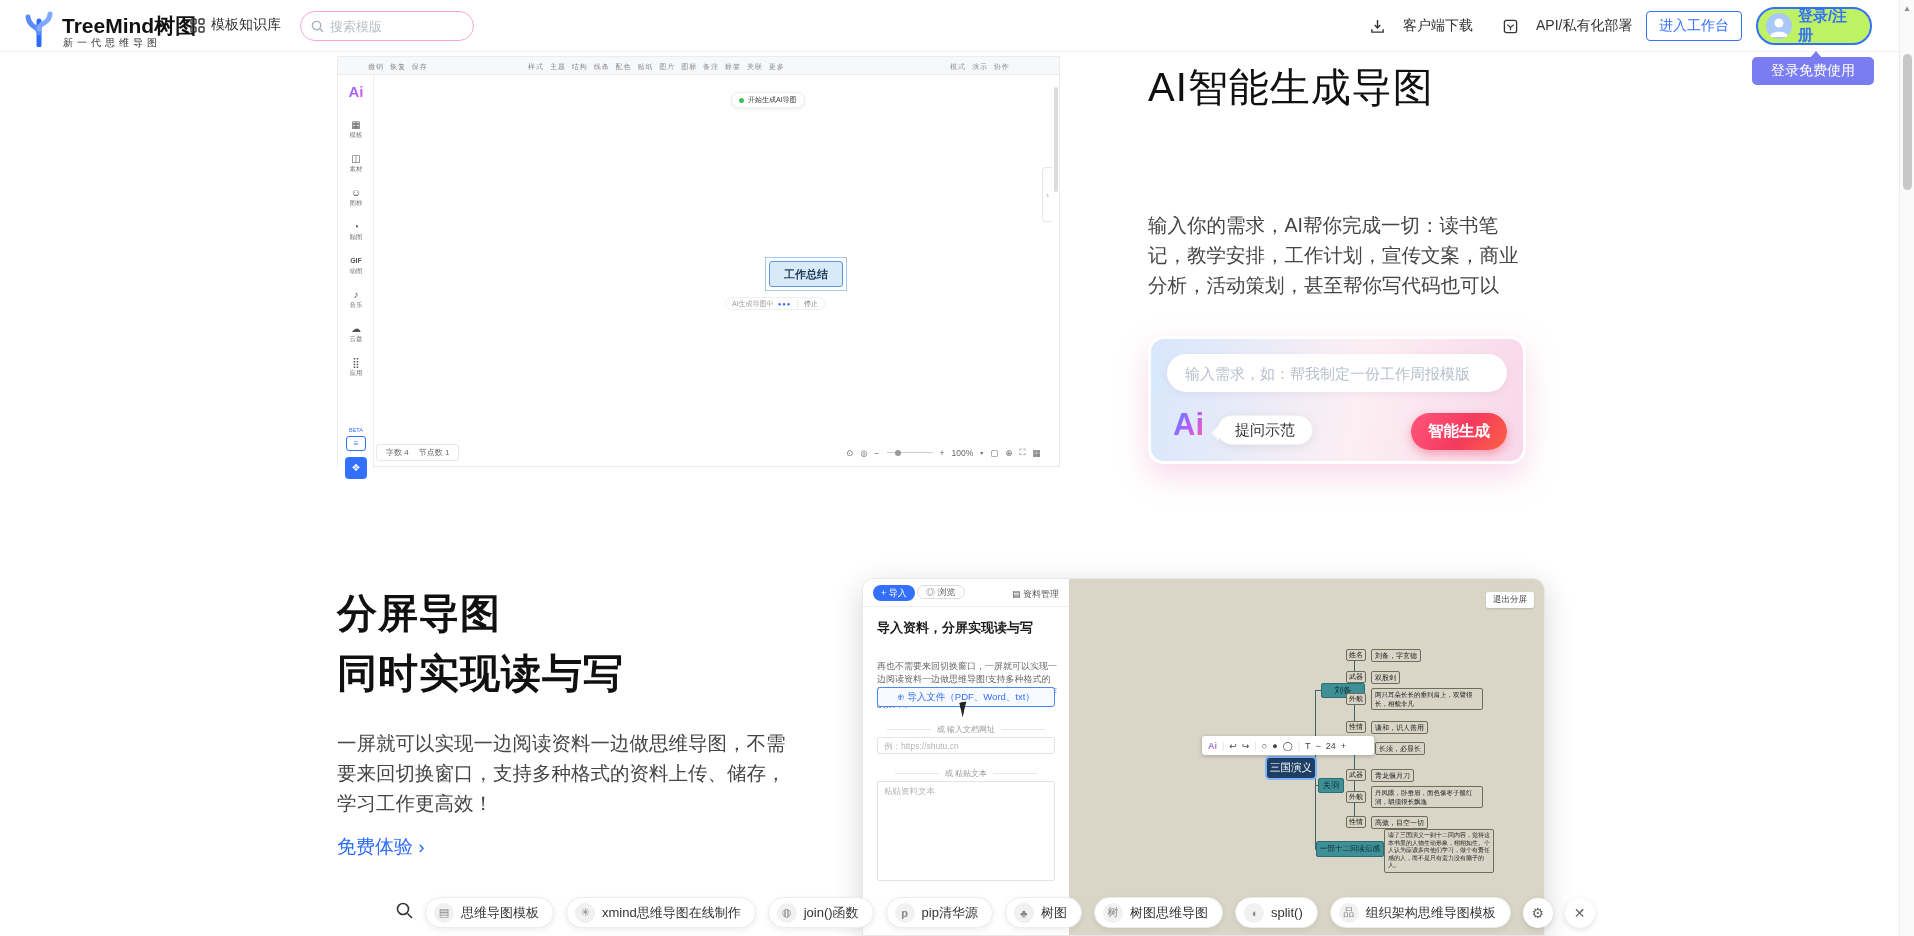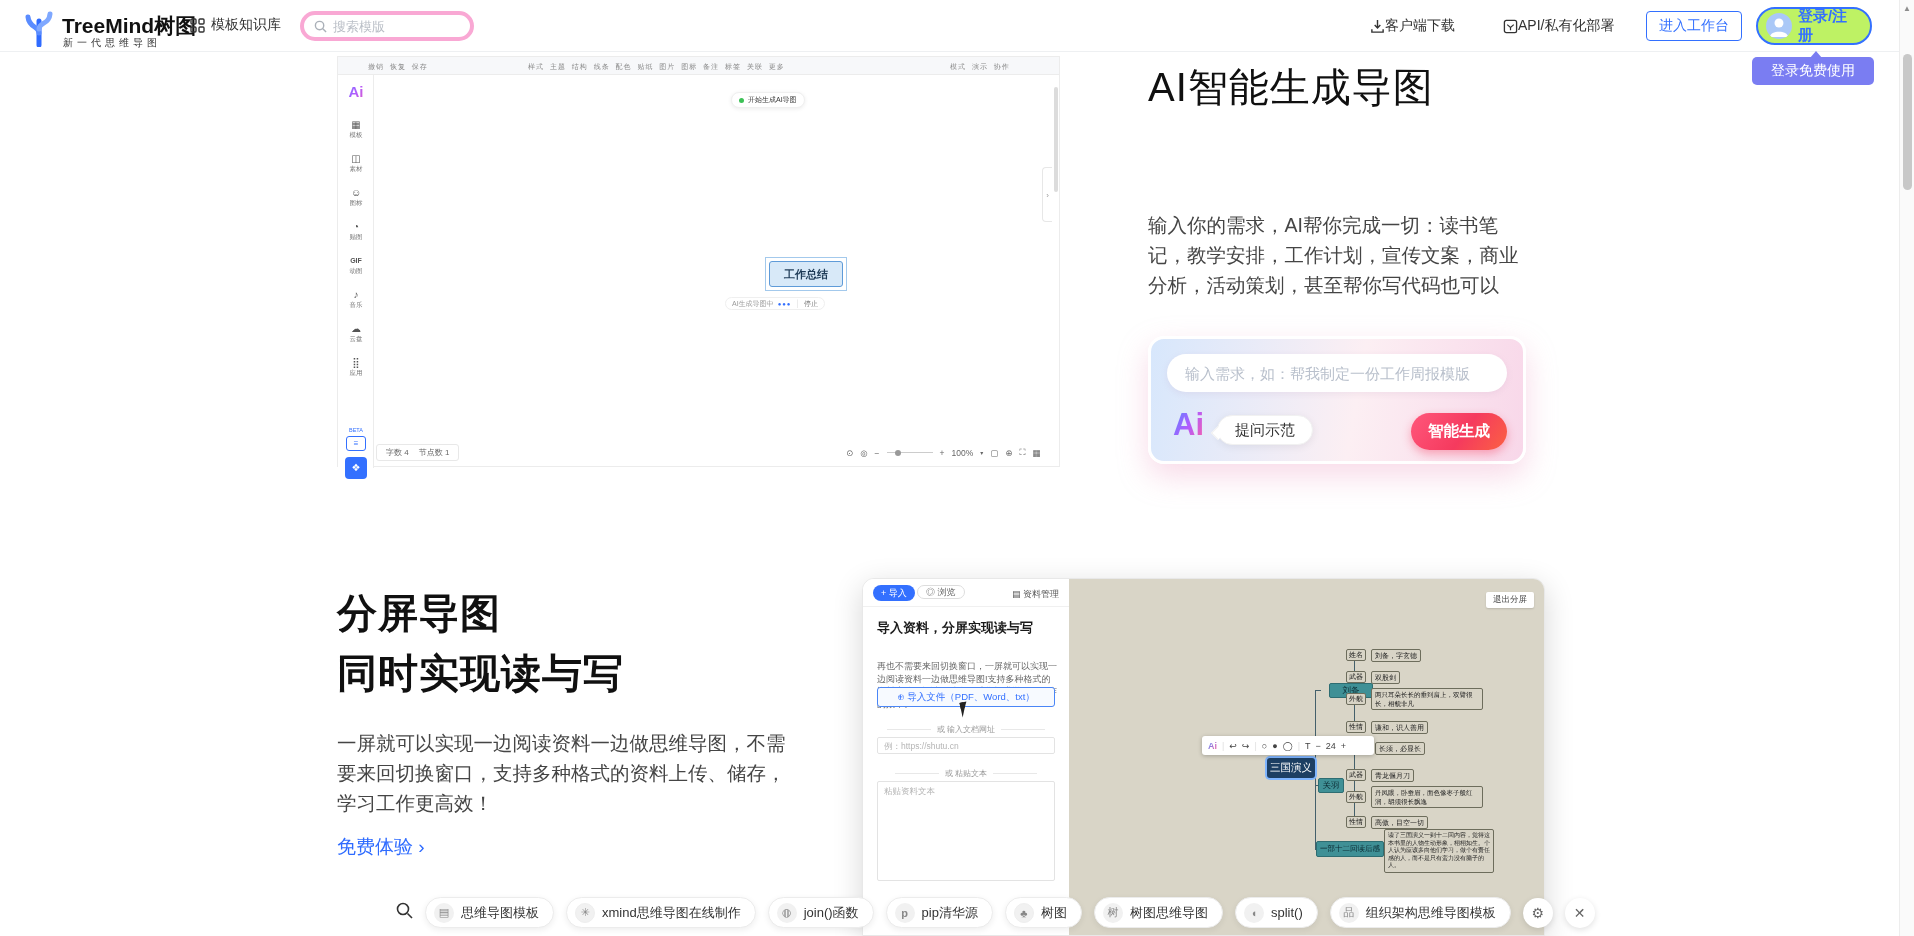--- a/index.html
+++ b/index.html
@@ -8,25 +8,25 @@
   #page { position:relative; width:1914px; height:936px; background:#fff; }
   .abs { position:absolute; }
 
   
   #navbar { position:absolute; left:0; top:0; width:1914px; height:52px; background:#fff;
     border-bottom:1px solid #eef0f2; z-index:6; }
   .brand-name { position:absolute; left:62px; top:12px; font-size:21px; font-weight:bold; color:#111; }
   .brand-suffix { font-weight:bold; color:#111; }
   .brand-sub { position:absolute; left:63px; top:36px; font-size:10px; color:#333; letter-spacing:4px; }
   .nav-menu { position:absolute; left:190px; top:16px; font-size:14px; color:#333; display:flex; gap:6px; align-items:center; cursor:pointer; }
-  .nav-search { position:absolute; left:300px; top:11px; width:174px; height:30px; border:4px solid #f9a8d4;
+  .nav-search { position:absolute; left:300px; top:11px; width:174px; height:30px; border:1px solid #f9a8d4;
     border-radius:15px; display:flex; align-items:center; padding:0 10px; gap:6px; background:#fff; }
   .nav-search input { border:none; outline:none; width:120px; font-size:13px; color:#333; background:transparent; }
   .nav-search input::placeholder { color:#b9bec6; }
-  .nav-right-item { position:absolute; top:17px; font-size:14px; color:#333; display:flex; gap:0; align-items:center; }
+  .nav-right-item { position:absolute; top:17px; font-size:14px; color:#333; display:flex; gap:18px; align-items:center; }
   .btn-workspace { position:absolute; left:1646px; top:11px; width:96px; height:30px; border:1px solid #3370ff;
     border-radius:4px; color:#3370ff; font-size:14px; background:#fff; display:flex; align-items:center; justify-content:center; cursor:pointer; }
   .btn-login { position:absolute; left:1756px; top:7px; width:116px; height:38px; border:2px solid #3370ff;
     border-radius:21px; background:#bef264; display:flex; align-items:center; gap:6px; padding:0 8px; cursor:pointer; }
   .avatar { width:26px; height:26px; border-radius:50%; background:#aac8f7; display:flex; align-items:center; justify-content:center; overflow:hidden; }
   .btn-login span.lbl { font-size:15px; font-weight:bold; color:#3370ff; }
   #login-tip { position:absolute; left:1752px; top:57px; width:122px; height:28px; background:#7a7df2; border-radius:5px;
     color:#fff; font-size:14px; display:flex; align-items:center; justify-content:center; z-index:7; }
   #login-tip:before { content:""; position:absolute; top:-6px; left:58px; border:6px solid transparent; border-top:none; border-bottom:7px solid #7a7df2; }
 
@@ -340,21 +340,21 @@
     <div id="sp-right">
       <button class="sp-exit">退出分屏</button>
 
       <div class="mm-line" style="left:246px;top:111px;width:1px;height:160px"></div>
       <div class="mm-line" style="left:246px;top:111px;width:6px;height:1px"></div>
       <div class="mm-line" style="left:246px;top:206px;width:4px;height:1px"></div>
       <div class="mm-line" style="left:246px;top:270px;width:2px;height:1px"></div>
       <div class="mm-line" style="left:285px;top:76px;width:1px;height:72px"></div>
       <div class="mm-line" style="left:285px;top:169px;width:1px;height:74px"></div>
 
-      <div class="mm-branch" style="left:260px;top:104px;width:44px;height:15px">刘备</div>
+      <div class="mm-branch" style="left:252px;top:104px;width:44px;height:15px">刘备</div>
       <div class="mm-branch" style="left:249px;top:199px;width:26px;height:15px">关羽</div>
       <div class="mm-branch" style="left:247px;top:262px;width:68px;height:16px;font-size:7.5px">一部十二回读后感</div>
 
       <div class="mm-label" style="left:277px;top:70px">姓名</div>
       <div class="mm-val" style="left:302px;top:70px">刘备，字玄德</div>
       <div class="mm-label" style="left:277px;top:92px">武器</div>
       <div class="mm-val" style="left:302px;top:92px">双股剑</div>
       <div class="mm-label" style="left:277px;top:114px">外貌</div>
       <div class="mm-val" style="left:302px;top:109px;width:112px;font-size:6.5px">两只耳朵长长的垂到肩上，双臂很长，相貌非凡</div>
       <div class="mm-label" style="left:277px;top:142px">性情</div>

